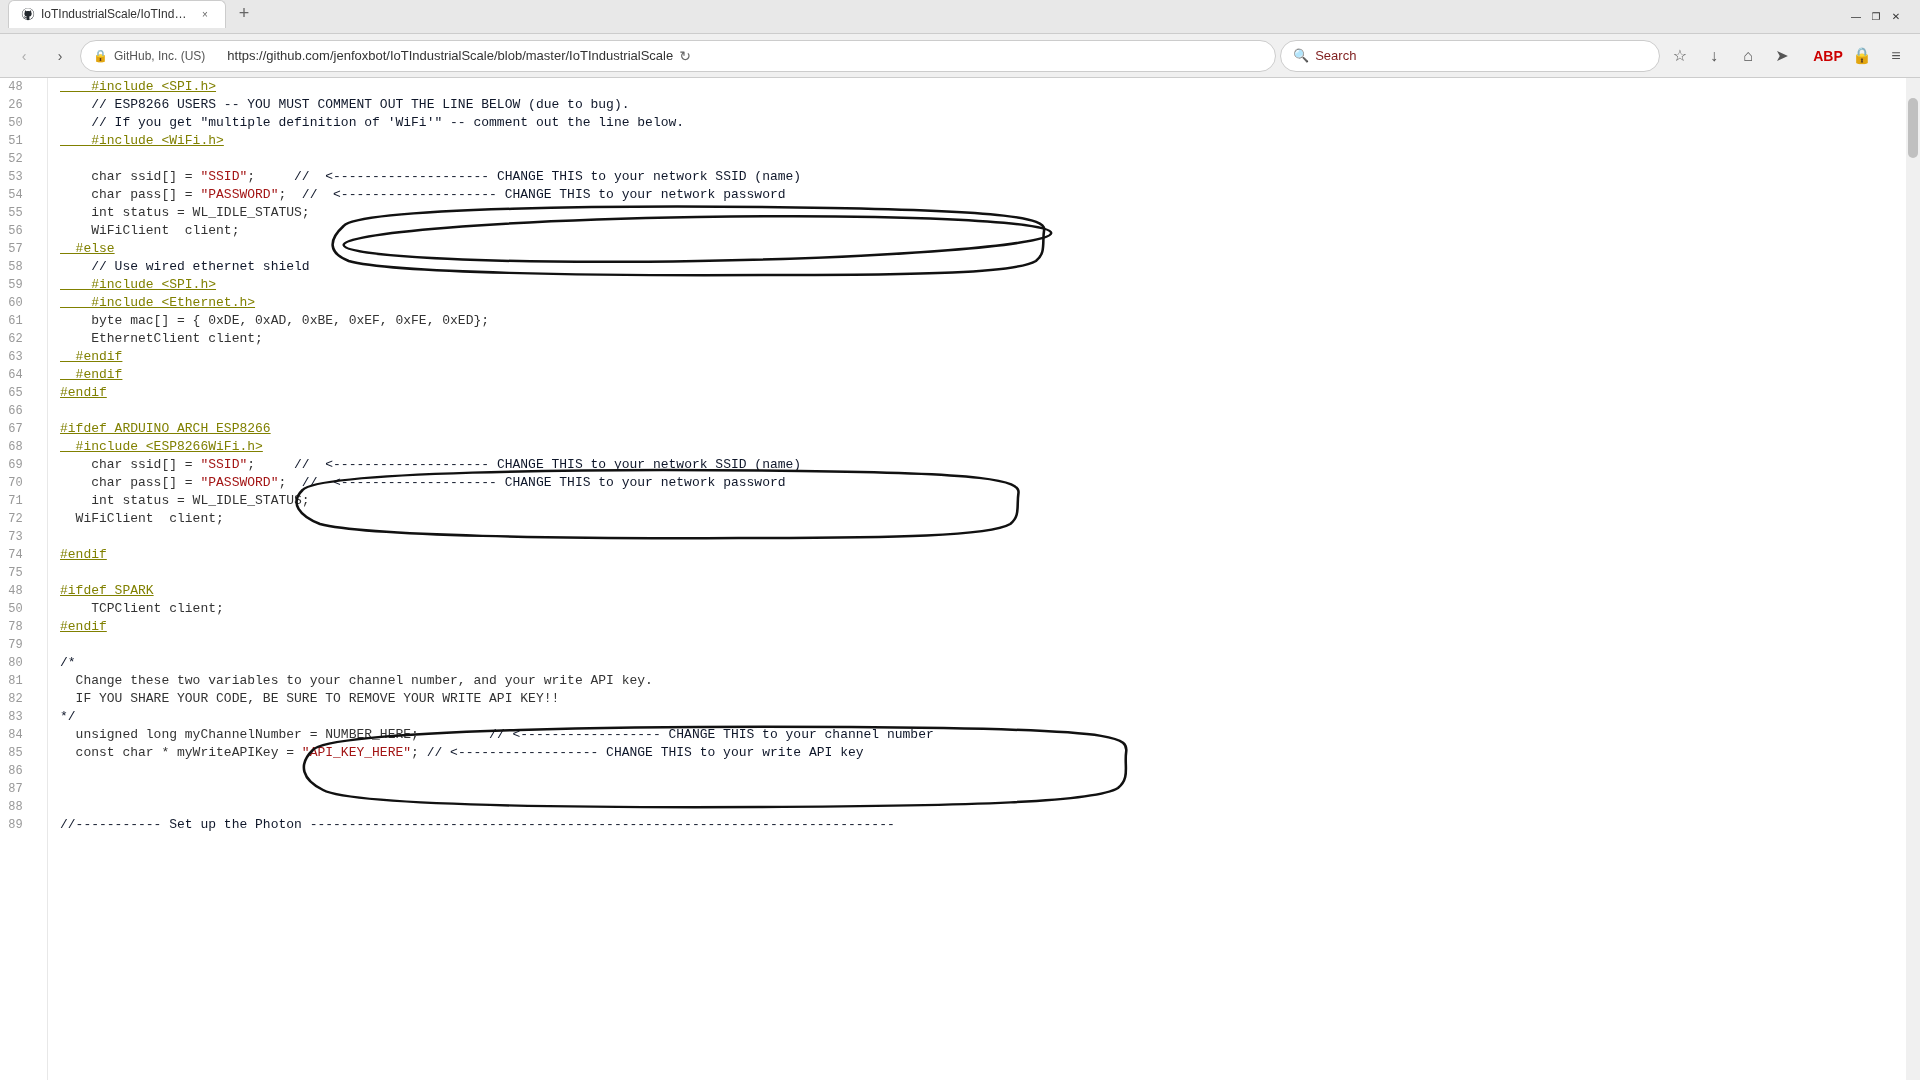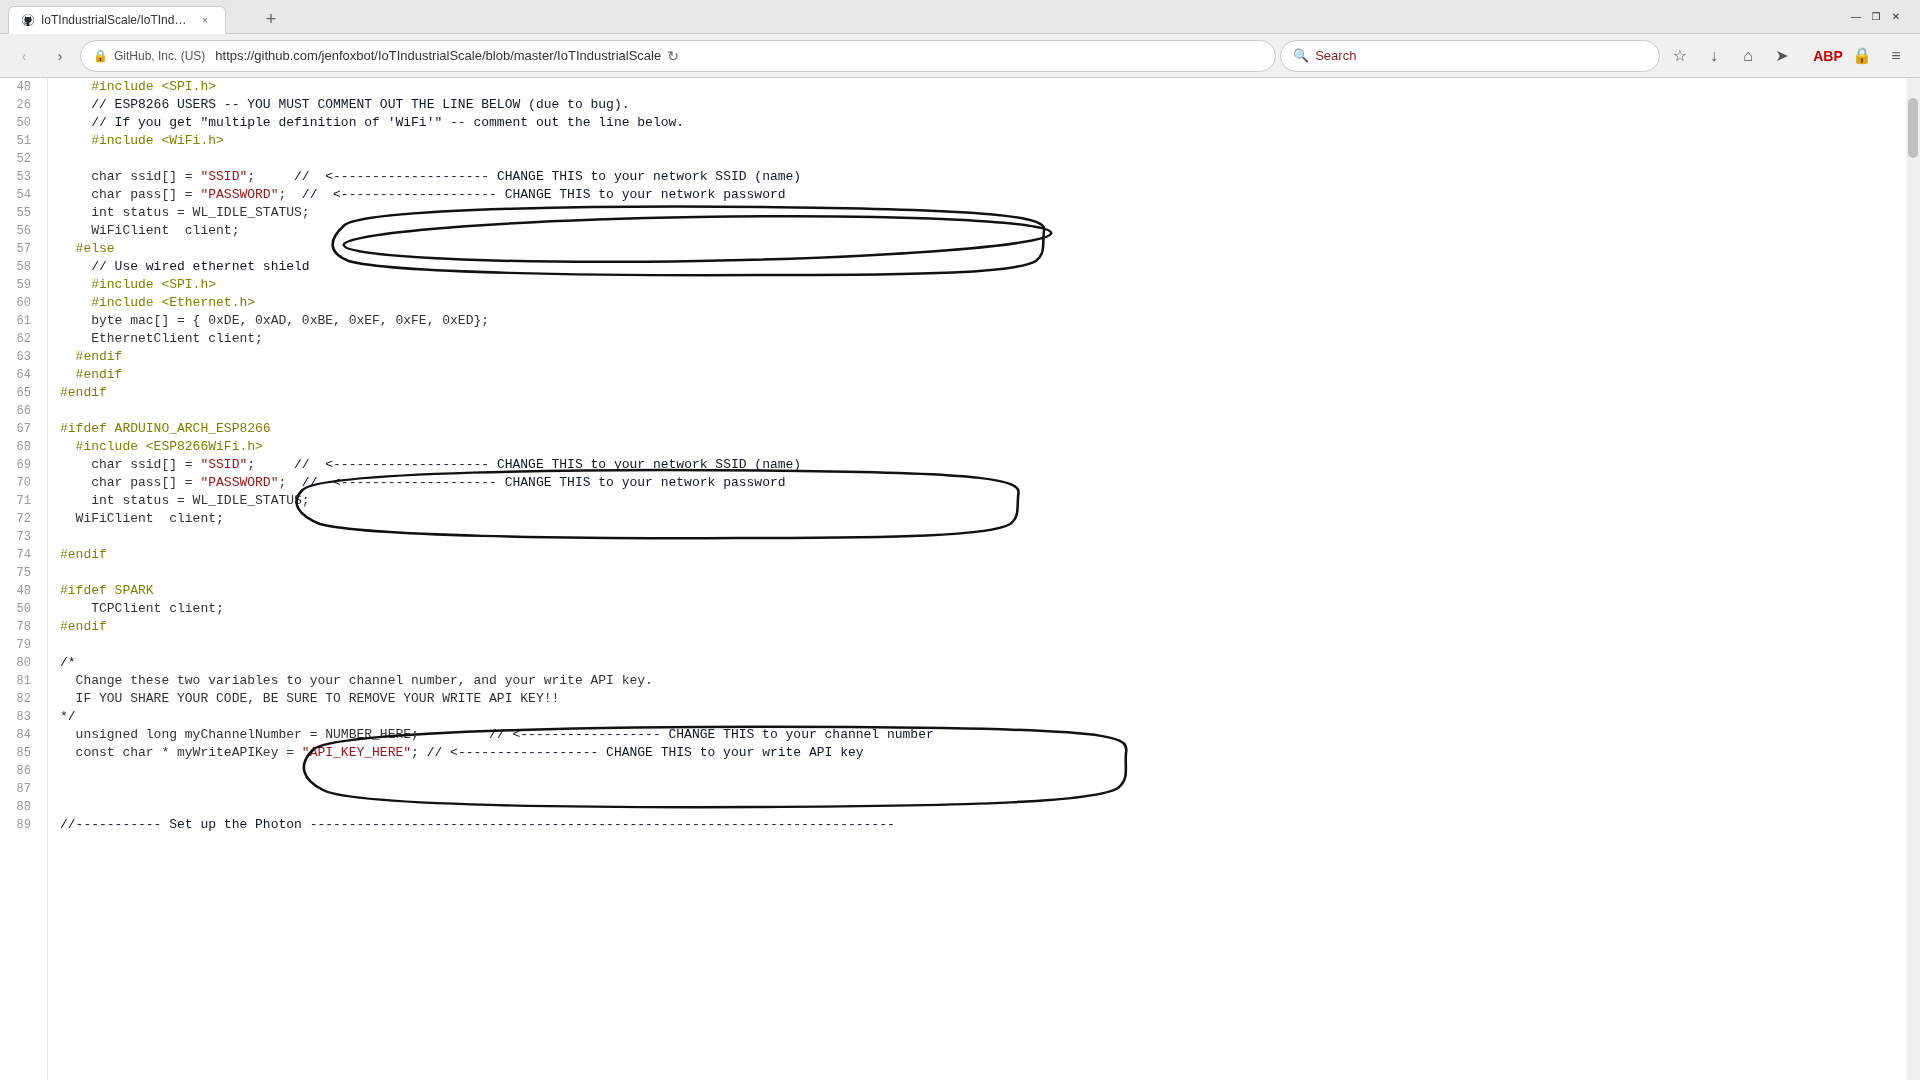--- a/index.html
+++ b/index.html
@@ -10,21 +10,21 @@
 
     
     .title-bar {
       height: 34px;
       background: #e8e8e8;
       display: flex;
       align-items: center;
       padding: 0 8px;
       border-bottom: 1px solid #ccc;
     }
-    .tab-area { display: flex; align-items: flex-end; height: 34px; flex: 1; gap: 27px; }
+    .tab-area { display: flex; height: 34px; flex: 1; }
     .tab {
       display: flex; align-items: center; gap: 6px;
       background: #fff;
       border: 1px solid #ccc;
       border-bottom: none;
       border-radius: 6px 6px 0 0;
       padding: 0 12px;
       height: 28px;
       font-size: 12px;
       color: #333;
@@ -131,38 +131,38 @@
       border-right: 1px solid #e8e8e8;
       user-select: none;
       flex-shrink: 0;
     }
     .line-number {
       display: block;
       height: 18px;
       line-height: 18px;
       font-size: 12px;
       color: #999;
-      text-align: right;
+      text-align: center;
       padding-right: 8px;
     }
     .code-content {
       flex: 1;
       padding: 0 12px;
       overflow: hidden;
       white-space: pre;
     }
     .code-line {
       height: 18px;
       line-height: 18px;
       color: #333;
       white-space: pre;
     }
     .code-line .comment { color: #0f172a; }
     .code-line .string { color: #a31515; }
-    .code-line .preprocessor { color: #808000; }
+    .code-line .preprocessor { color: #808000; text-decoration: underline; }
 
     
     .overlay-svg {
       position: absolute;
       top: 0; left: 0;
       width: 100%; height: 100%;
       pointer-events: none;
     }
 
     
@@ -205,21 +205,21 @@
       <div class="win-btn">✕</div>
     </div>
   </div>
 
   <div class="nav-bar">
     <button class="nav-btn disabled">‹</button>
     <button class="nav-btn">›</button>
     <div class="address-bar">
       <span class="lock-icon">🔒</span>
       <span style="color:#555; font-size:12px;">GitHub, Inc. (US)</span>
-      <span style="font-size:13px; color:#333; margin-left:4px;">https://github.com/jenfoxbot/IoTIndustrialScale/blob/master/IoTIndustrialScale</span>
+      <span style="font-size:13px; color:#333; margin-left:16px;">https://github.com/jenfoxbot/IoTIndustrialScale/blob/master/IoTIndustrialScale</span>
       <span class="refresh-btn">↻</span>
     </div>
     <div class="search-box">
       <span style="color:#999;">🔍</span>
       <span style="color:#7f1d1d;">Search</span>
     </div>
     <div class="toolbar-icons">
       <div class="toolbar-icon">☆</div>
       <div class="toolbar-icon">↓</div>
       <div class="toolbar-icon">⌂</div>

